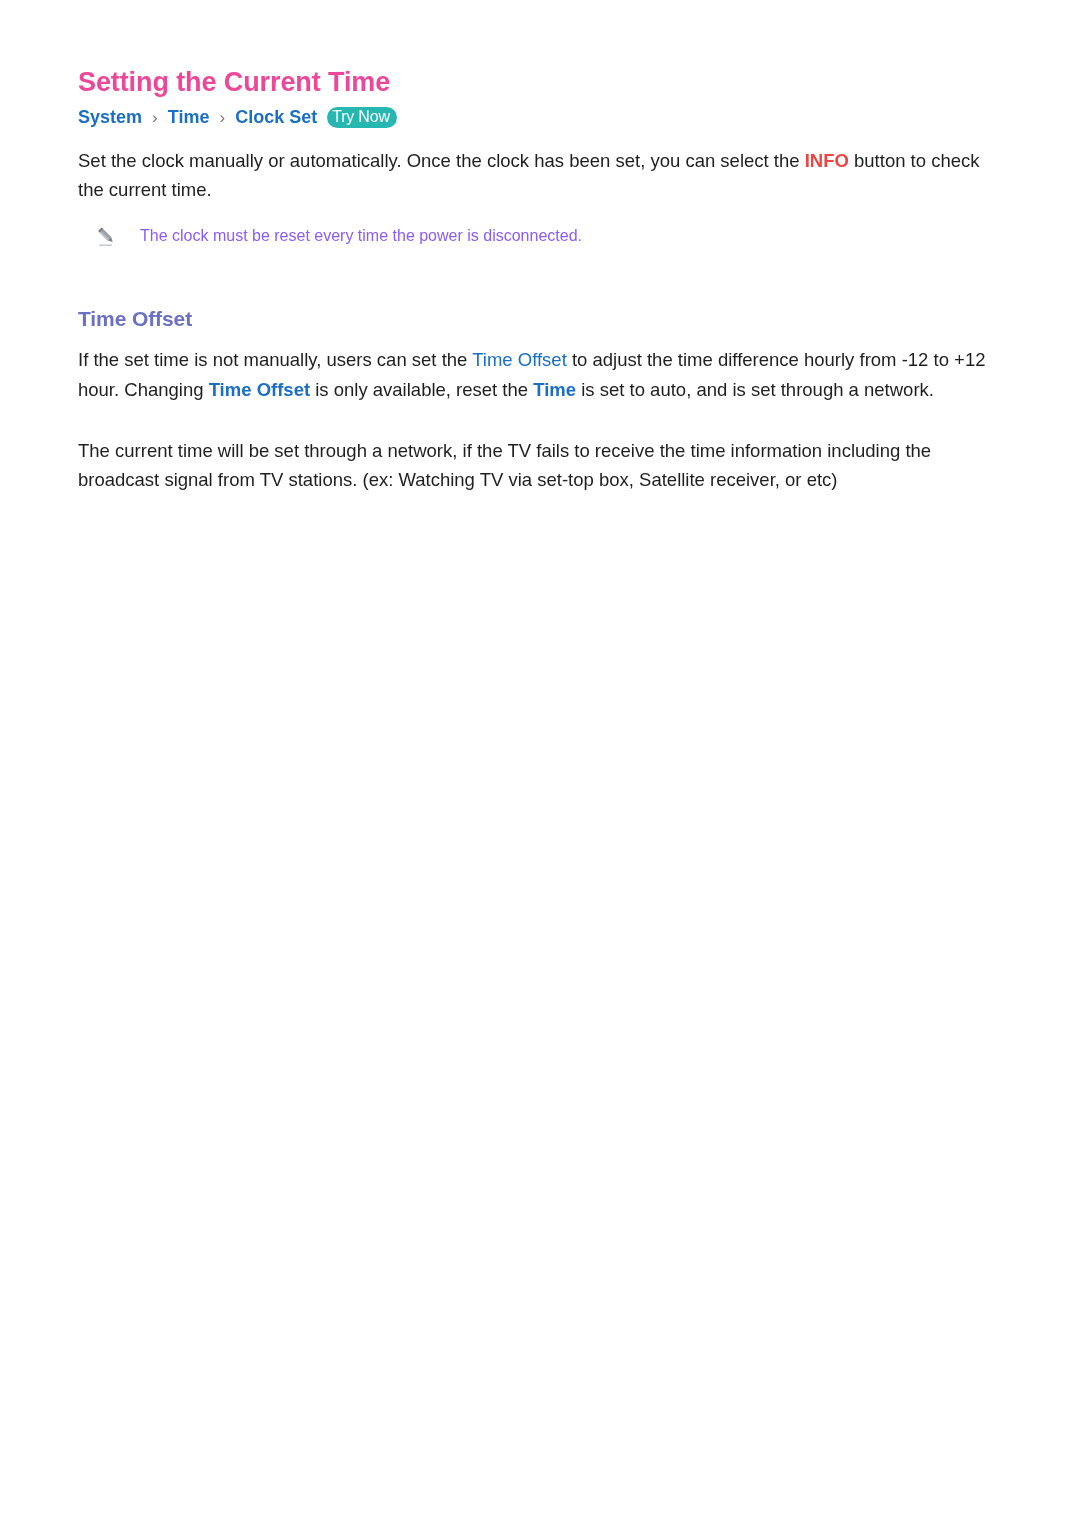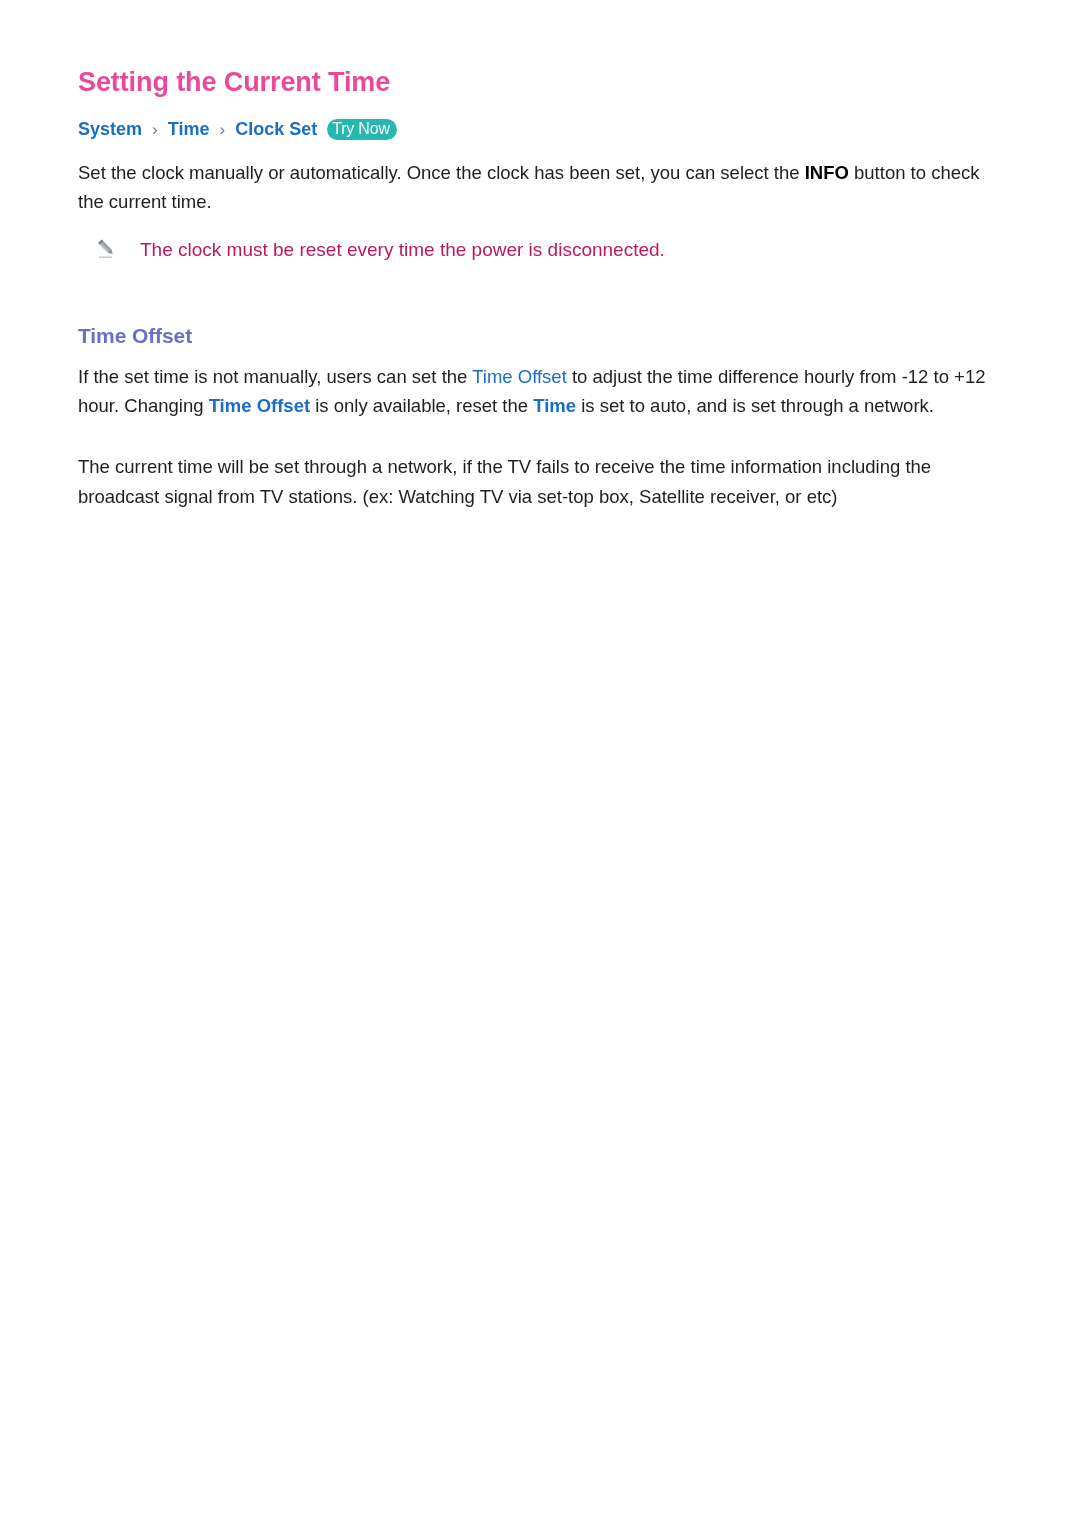--- a/index.html
+++ b/index.html
@@ -62,21 +62,21 @@
     padding-top: 58px;
     line-height: 1.2;
     letter-spacing: -0.1px;
   }
 
   
   .breadcrumb {
     font-size: 18px;
     font-weight: bold;
     color: #1a6fc4;
-    margin-top: 20px;
+    margin-top: 8px;
     line-height: 1.3;
     display: block;
     white-space: nowrap;
   }
   .breadcrumb .crumb {
     color: #1a6fc4;
   }
   .breadcrumb .sep {
     color: #7a7a7a;
     font-weight: normal;
@@ -107,21 +107,21 @@
     max-width: 924px;
   }
   .body-text.tight {
     padding-top: 14px;
   }
   .body-text.gap-large {
     padding-top: 32px;
   }
 
   .hl-teal {
-    color: #000000;
+    color: #ef4444;
     font-weight: bold;
   }
   .hl-blue {
     color: #1a6fc4;
   }
   .hl-blue-bold {
     color: #1a6fc4;
     font-weight: bold;
   }
 
@@ -136,22 +136,22 @@
     flex: 0 0 auto;
     width: 22px;
     height: 22px;
     margin-right: 22px;
     margin-top: 2px;
   }
   .note-icon svg {
     display: block;
   }
   .note-text {
-    font-size: 19px;
-    color: #be185d;
+    font-size: 16px;
+    color: #8b5cf6;
     line-height: 1.5;
   }
 </style>
 </head>
 <body>
 
 <div class="page">
   <div class="content">
 
 

